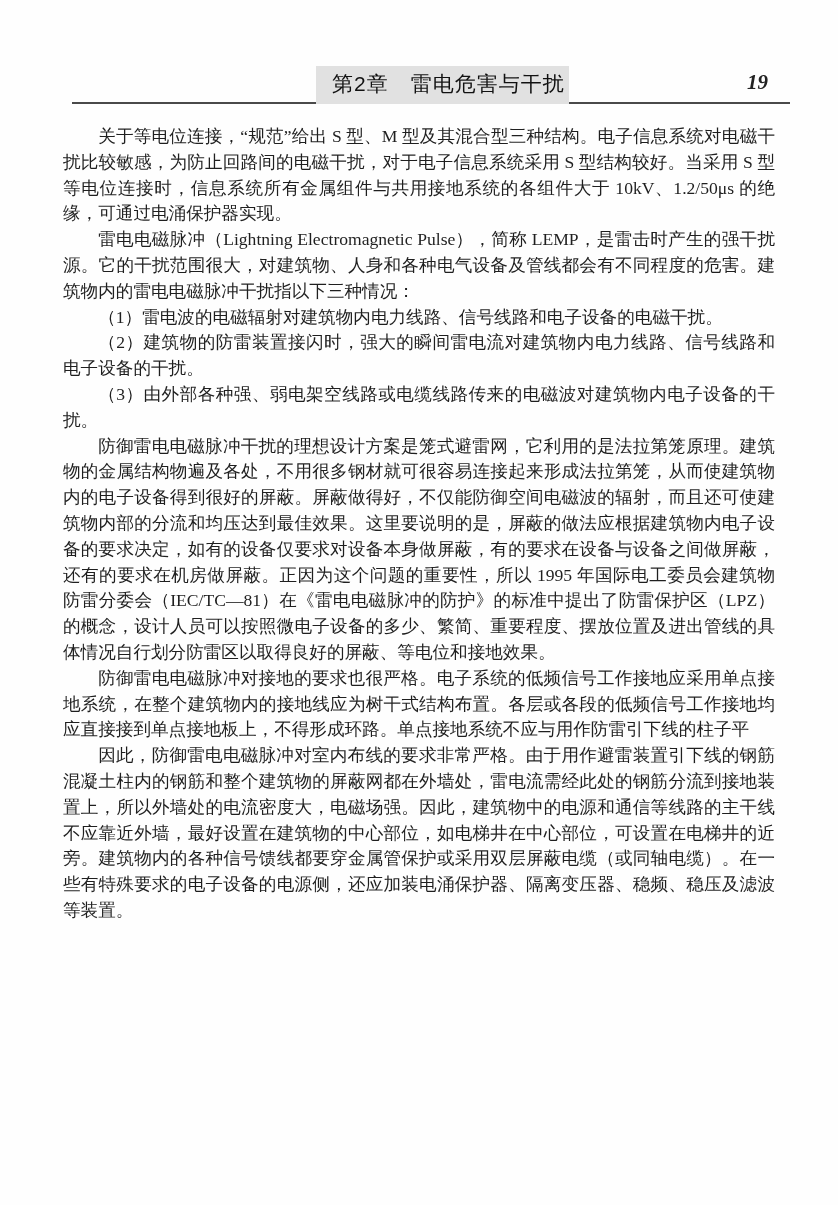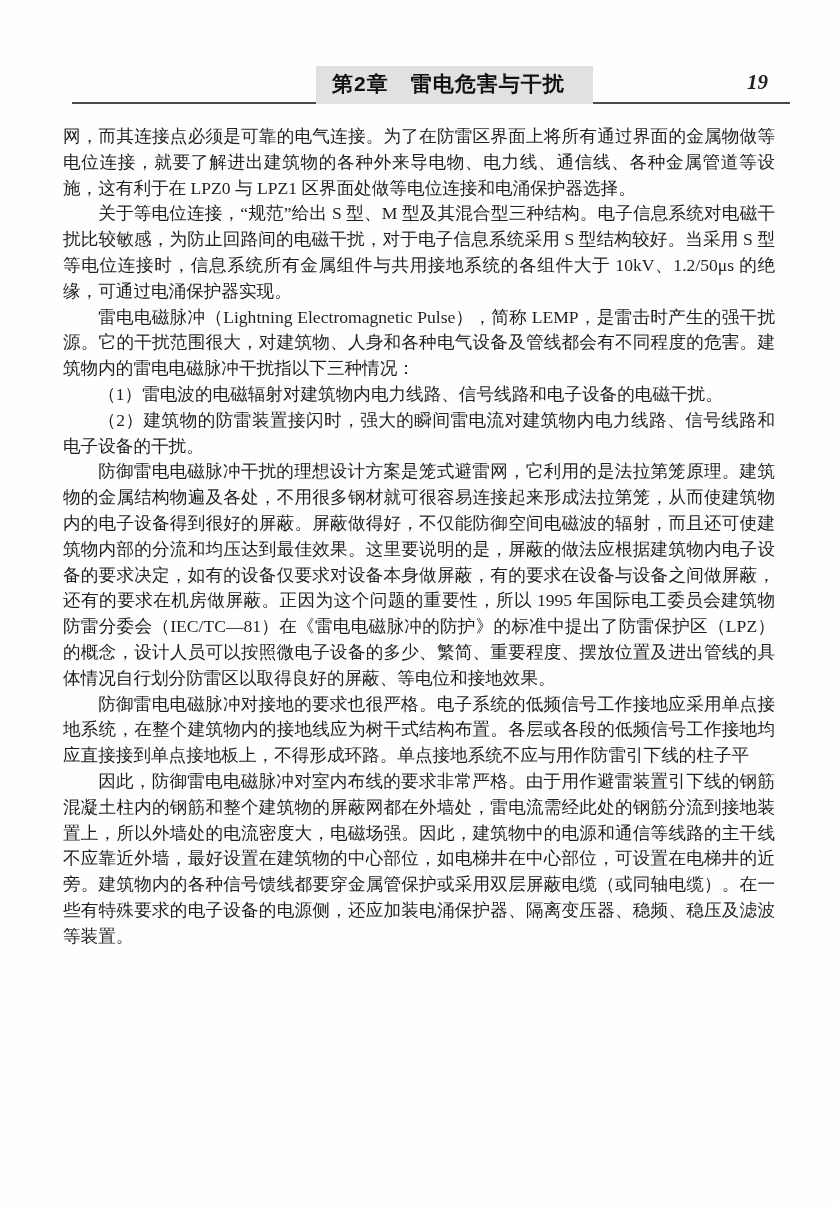--- a/index.html
+++ b/index.html
@@ -20,23 +20,23 @@
     font-family:"Liberation Serif","DejaVu Serif",serif;
     white-space:nowrap;
   }
   .header{
     position:absolute;left:72px;right:48px;top:0;height:102px;
     border-bottom:2px solid #4a4a4a;
   }
   .chapter-box{
     position:absolute;left:244px;bottom:-2px;
     background:#e1e1e1;
-    padding:4px 28px 6px 16px;
+    padding:4px 4px 6px 16px;
     font-family:"Liberation Sans","DejaVu Sans",sans-serif;
-    font-weight:700;
+    font-weight:400;
     font-size:21px;
     letter-spacing:1px;
     color:#111;
     white-space:nowrap;
   }
   .page-num{
     position:absolute;right:22px;bottom:7px;
     font-style:italic;
     font-weight:600;
     font-size:21px;
@@ -63,23 +63,23 @@
 
 <div class="page">
 
 
   <div class="header">
     <span class="chapter-box">第2章　雷电危害与干扰</span>
     <span class="page-num">19</span>
   </div>
 
   <div class="body-text">
-    <p class="cont">网，而其连接点必须是可靠的电气连接。为了在防雷区界面上将所有通过界面的金属物做等电位连接，就要了解进出建筑物的各种外来导电物、电力线、通信线、各种金属管道等设施，这有利于在 LPZ0 与 LPZ1 区界面处做等电位连接和电涌保护器选择。</p>
     <p>关于等电位连接，“规范”给出 S 型、M 型及其混合型三种结构。电子信息系统对电磁干扰比较敏感，为防止回路间的电磁干扰，对于电子信息系统采用 S 型结构较好。当采用 S 型等电位连接时，信息系统所有金属组件与共用接地系统的各组件大于 10kV、1.2/50μs 的绝缘，可通过电涌保护器实现。</p>
     <p>雷电电磁脉冲（Lightning Electromagnetic Pulse），简称 LEMP，是雷击时产生的强干扰源。它的干扰范围很大，对建筑物、人身和各种电气设备及管线都会有不同程度的危害。建筑物内的雷电电磁脉冲干扰指以下三种情况：</p>
     <p>（1）雷电波的电磁辐射对建筑物内电力线路、信号线路和电子设备的电磁干扰。</p>
     <p>（2）建筑物的防雷装置接闪时，强大的瞬间雷电流对建筑物内电力线路、信号线路和电子设备的干扰。</p>
+    <p>（3）由外部各种强、弱电架空线路或电缆线路传来的电磁波对建筑物内电子设备的干扰。</p>
     <p>防御雷电电磁脉冲干扰的理想设计方案是笼式避雷网，它利用的是法拉第笼原理。建筑物的金属结构物遍及各处，不用很多钢材就可很容易连接起来形成法拉第笼，从而使建筑物内的电子设备得到很好的屏蔽。屏蔽做得好，不仅能防御空间电磁波的辐射，而且还可使建筑物内部的分流和均压达到最佳效果。这里要说明的是，屏蔽的做法应根据建筑物内电子设备的要求决定，如有的设备仅要求对设备本身做屏蔽，有的要求在设备与设备之间做屏蔽，还有的要求在机房做屏蔽。正因为这个问题的重要性，所以 1995 年国际电工委员会建筑物防雷分委会（IEC/TC—81）在《雷电电磁脉冲的防护》的标准中提出了防雷保护区（LPZ）的概念，设计人员可以按照微电子设备的多少、繁简、重要程度、摆放位置及进出管线的具体情况自行划分防雷区以取得良好的屏蔽、等电位和接地效果。</p>
     <p>防御雷电电磁脉冲对接地的要求也很严格。电子系统的低频信号工作接地应采用单点接地系统，在整个建筑物内的接地线应为树干式结构布置。各层或各段的低频信号工作接地均应直接接到单点接地板上，不得形成环路。单点接地系统不应与用作防雷引下线的柱子平</p>
     <p>因此，防御雷电电磁脉冲对室内布线的要求非常严格。由于用作避雷装置引下线的钢筋混凝土柱内的钢筋和整个建筑物的屏蔽网都在外墙处，雷电流需经此处的钢筋分流到接地装置上，所以外墙处的电流密度大，电磁场强。因此，建筑物中的电源和通信等线路的主干线不应靠近外墙，最好设置在建筑物的中心部位，如电梯井在中心部位，可设置在电梯井的近旁。建筑物内的各种信号馈线都要穿金属管保护或采用双层屏蔽电缆（或同轴电缆）。在一些有特殊要求的电子设备的电源侧，还应加装电涌保护器、隔离变压器、稳频、稳压及滤波等装置。</p>
   </div>
 
 </div>
 
 </body></html>

